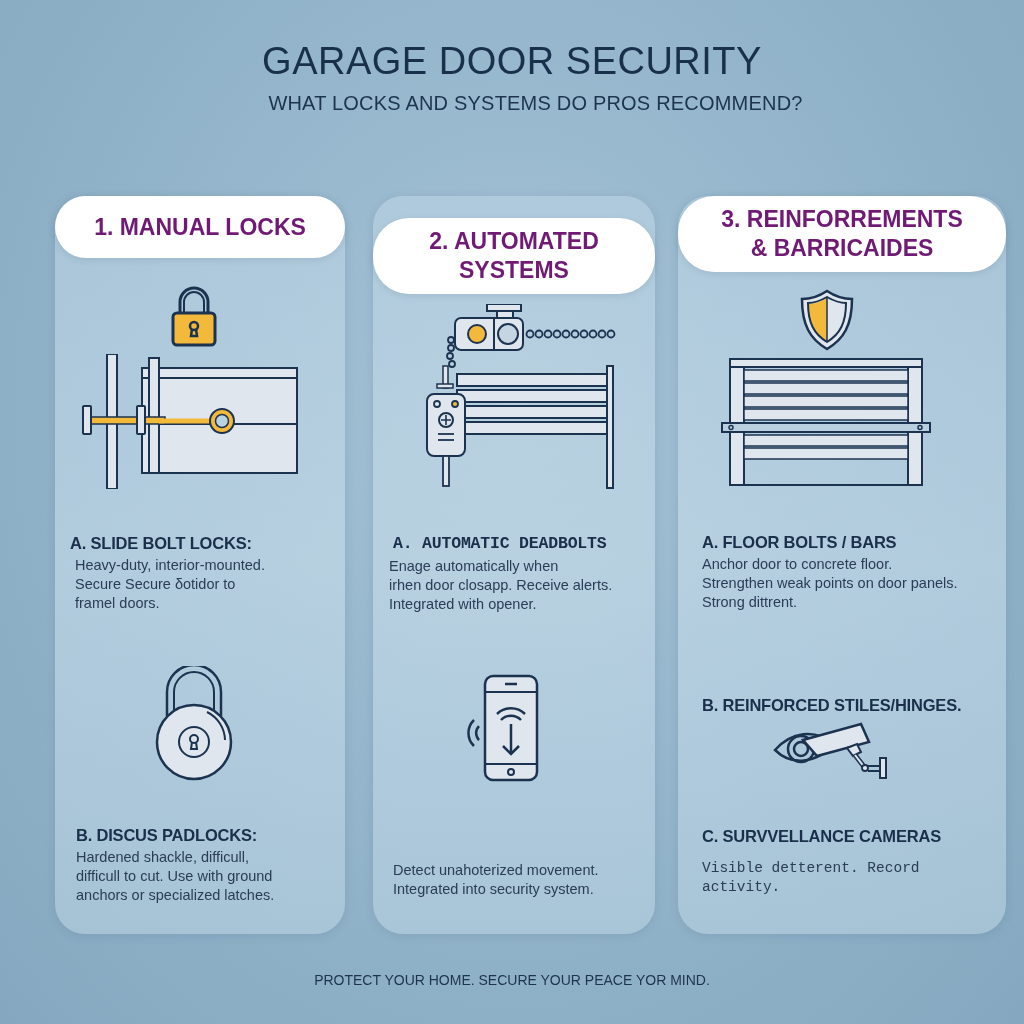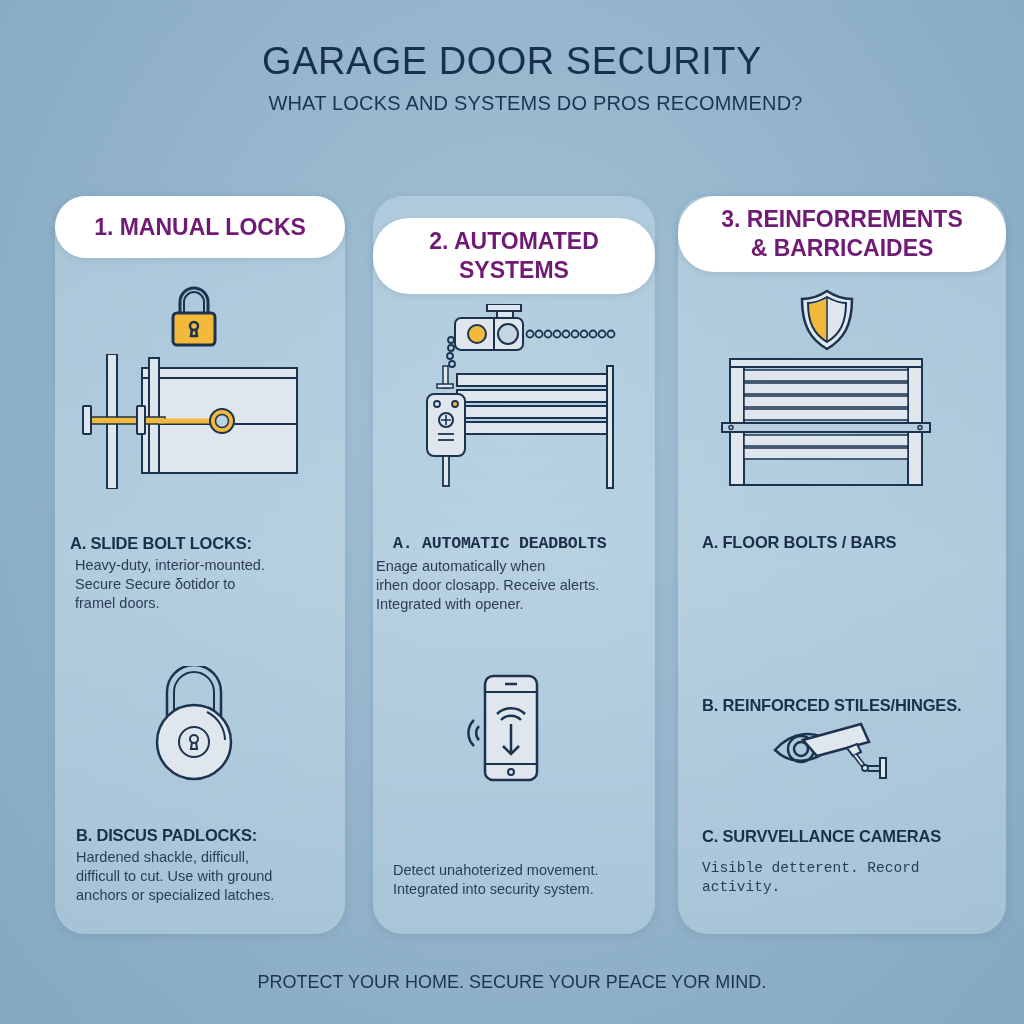--- a/index.html
+++ b/index.html
@@ -35,21 +35,21 @@
   .icon { position: absolute; }
   .item-title {
     position: absolute; font-size: 16.5px; font-weight: 700; color: #1a2f4a;
     white-space: nowrap; letter-spacing: -0.2px;
   }
   .item-desc {
     position: absolute; font-size: 14.5px; color: #2a3d55; line-height: 19px;
   }
   .footer {
     position: absolute; left: 0; top: 972px; width: 1024px; text-align: center;
-    font-size: 18px; color: #1e3350;
+    font-size: 14px; color: #1e3350;
   }
 </style>
 </head>
 <body>
 
 <div class="title">GARAGE DOOR SECURITY</div>
 <div class="subtitle">WHAT LOCKS AND SYSTEMS DO PROS RECOMMEND?</div>
 
 <div class="card" style="left:55px; width:290px;">
   <div class="card-header" style="height:62px;">
@@ -143,21 +143,21 @@
     <circle cx="20" cy="100" r="3" fill="none" stroke="#1c3350" stroke-width="1.8"></circle>
     <circle cx="38" cy="100" r="3" fill="#f2b93b" stroke="#1c3350" stroke-width="1.8"></circle>
     <circle cx="29" cy="116" r="7" fill="none" stroke="#1c3350" stroke-width="2"></circle>
     <path d="M29 111 V121 M24 116 H34" stroke="#1c3350" stroke-width="1.6"></path>
     <line x1="21" y1="130" x2="37" y2="130" stroke="#1c3350" stroke-width="1.8"></line>
     <line x1="21" y1="136" x2="37" y2="136" stroke="#1c3350" stroke-width="1.8"></line>
     <rect x="26" y="152" width="6" height="30" fill="#dfe6ee" stroke="#1c3350" stroke-width="1.8"></rect>
   </svg>
 
   <div class="item-title" style="left:20px; top:338px;font-family:Liberation Mono, monospace;">A. AUTOMATIC DEADBOLTS</div>
-  <div class="item-desc" style="left:3px; top:361px;">
+  <div class="item-desc" style="left:16px; top:361px;">
     <div>Enage automatically when</div>
     <div>irhen door closapp. Receive alerts.</div>
     <div>Integrated with opener.</div>
   </div>
 
   <svg class="icon" style="left:90px; top:478px;" width="82" height="108" viewBox="0 0 82 108">
     <rect x="22" y="2" width="52" height="104" rx="8" fill="#dfe6ee" stroke="#1c3350" stroke-width="2.5"></rect>
     <line x1="22" y1="18" x2="74" y2="18" stroke="#1c3350" stroke-width="2"></line>
     <line x1="22" y1="90" x2="74" y2="90" stroke="#1c3350" stroke-width="2"></line>
     <line x1="42" y1="10" x2="54" y2="10" stroke="#1c3350" stroke-width="2.5"></line>
@@ -198,20 +198,25 @@
     <rect x="24" y="39" width="164" height="11" fill="#dfe6ee" stroke="#1c3350" stroke-width="1.5"></rect>
     <rect x="24" y="52" width="164" height="11" fill="#dfe6ee" stroke="#1c3350" stroke-width="1.5"></rect>
     <rect x="24" y="78" width="164" height="11" fill="#dfe6ee" stroke="#1c3350" stroke-width="1.5"></rect>
     <rect x="24" y="91" width="164" height="11" fill="#dfe6ee" stroke="#1c3350" stroke-width="1.5"></rect>
     <rect x="2" y="66" width="208" height="9" fill="#b9cfe0" stroke="#1c3350" stroke-width="2"></rect>
     <circle cx="11" cy="70.5" r="2" fill="none" stroke="#1c3350" stroke-width="1.5"></circle>
     <circle cx="200" cy="70.5" r="2" fill="none" stroke="#1c3350" stroke-width="1.5"></circle>
   </svg>
 
   <div class="item-title" style="left:24px; top:337px;">A. FLOOR BOLTS / BARS</div>
+  <div class="item-desc" style="left:24px; top:359px;">
+    <div>Anchor door to concrete floor.</div>
+    <div>Strengthen weak points on door panels.</div>
+    <div>Strong dittrent.</div>
+  </div>
 
   <div class="item-title" style="left:24px; top:500px;">B. REINFORCED STILES/HINGES.</div>
 
   <svg class="icon" style="left:95px; top:526px;" width="120" height="58" viewBox="0 0 120 58">
     <path d="M2 28 C18 10 42 6 60 22 C44 42 18 44 2 28 Z" fill="none" stroke="#1c3350" stroke-width="2.5"></path>
     <circle cx="28" cy="27" r="13" fill="none" stroke="#1c3350" stroke-width="2.5"></circle>
     <circle cx="28" cy="27" r="7" fill="none" stroke="#1c3350" stroke-width="2.5"></circle>
     <path d="M30 18 L88 2 L96 20 L44 34 Z" fill="#dfe6ee" stroke="#1c3350" stroke-width="2.5"></path>
     <path d="M74 26 L84 22 L88 30 L80 34 Z" fill="#dfe6ee" stroke="#1c3350" stroke-width="2"></path>
     <path d="M82 33 L92 46" stroke="#1c3350" stroke-width="5"></path>

